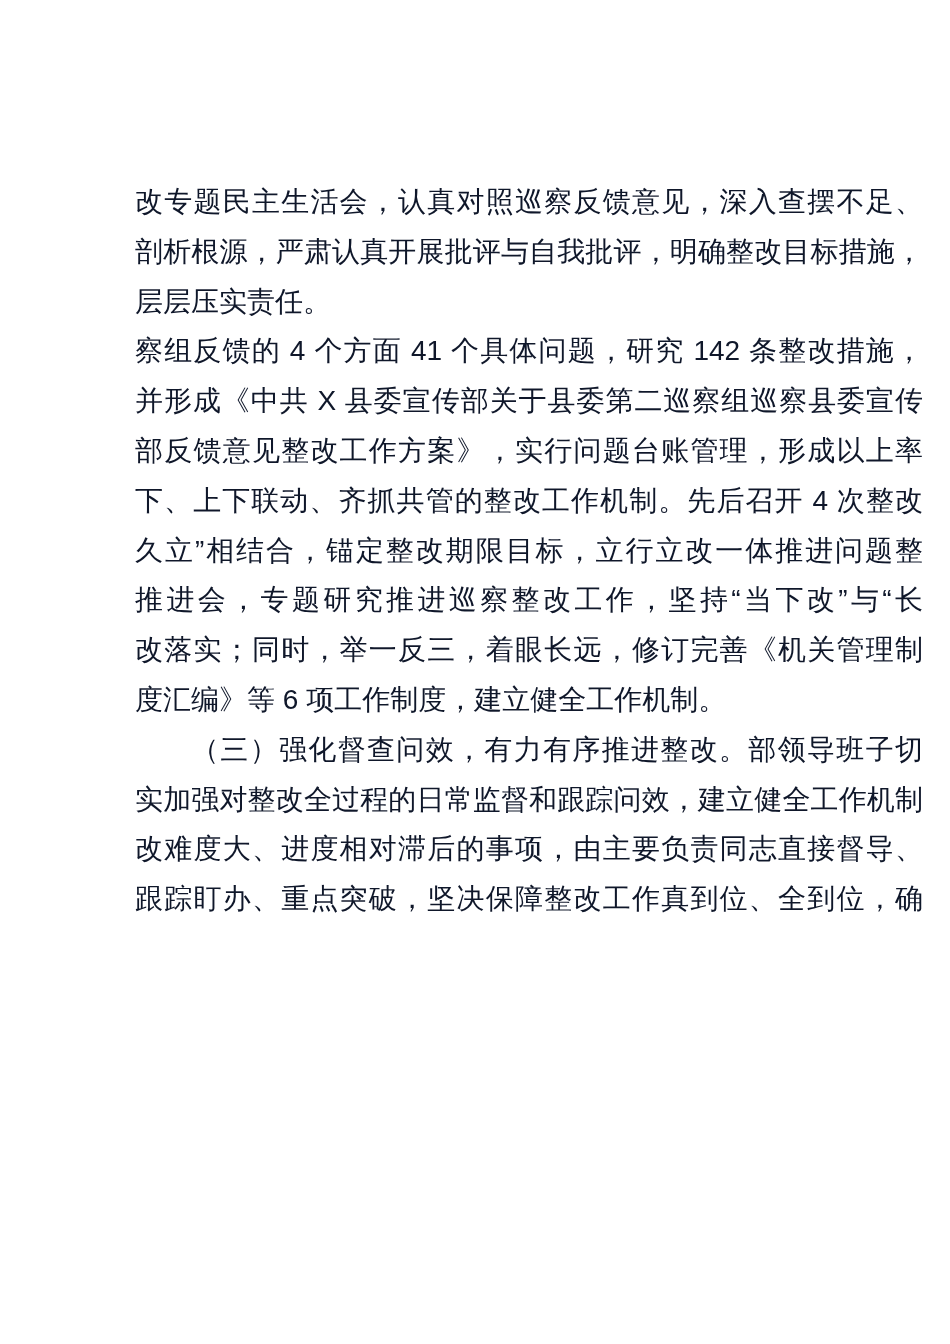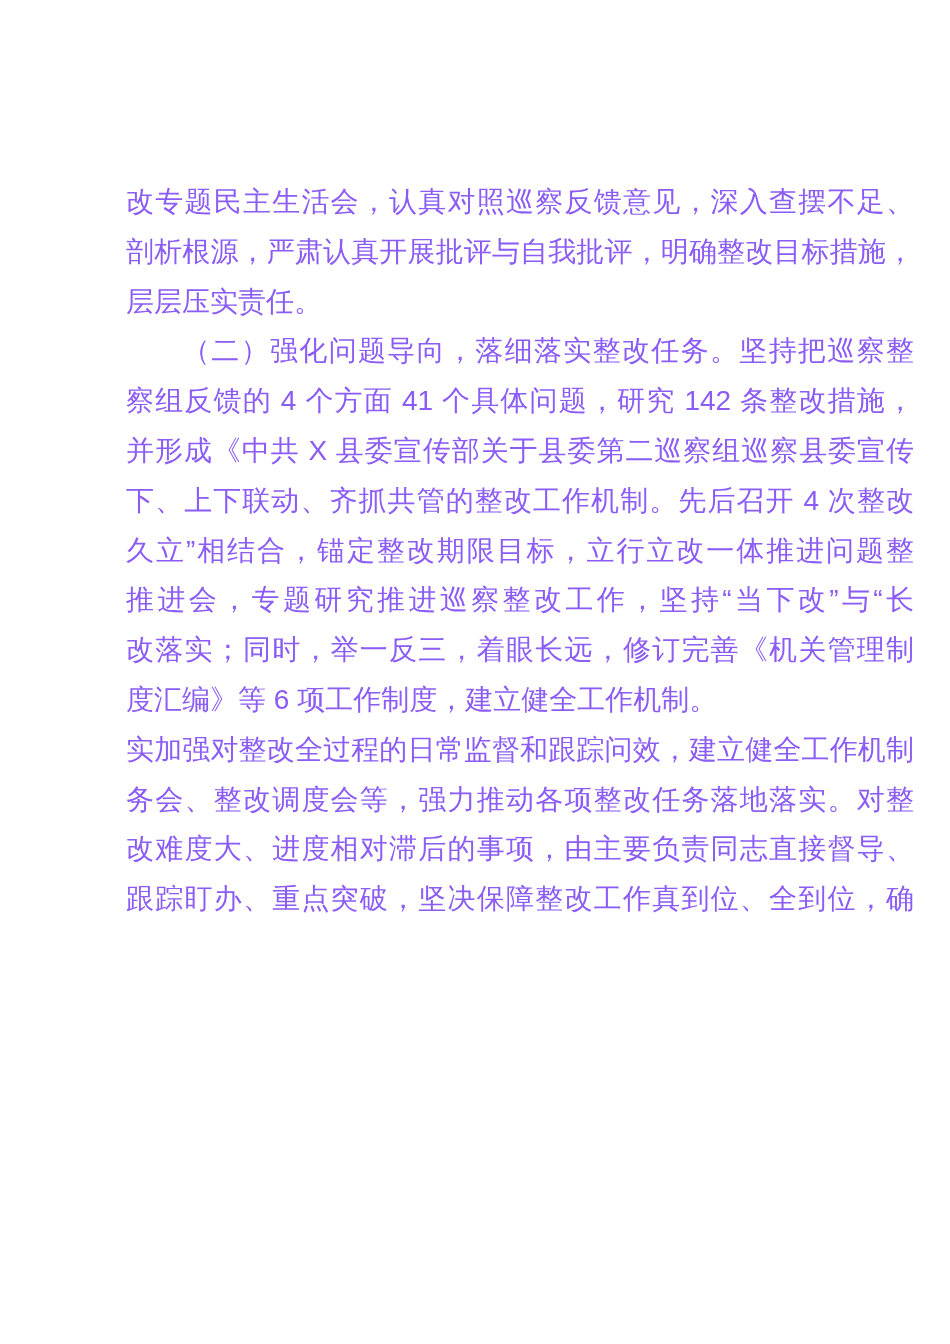--- a/index.html
+++ b/index.html
@@ -10,24 +10,24 @@
   .page {
     position: relative;
     width: 950px;
     height: 1344px;
     background: #ffffff;
     overflow: hidden;
     font-family: "Liberation Sans", sans-serif;
   }
   .text-block {
     position: absolute;
-    left: 126px;
+    left: 135px;
     top: 177px;
     width: 788px;
-    color: #8b5cf6;
+    color: #0f172a;
     font-size: 28px;
     line-height: 49.8px;
     letter-spacing: 0;
   }
   .paragraph {
     margin: 0;
     padding: 0;
   }
   .text-line {
     height: 49.8px;
@@ -48,29 +48,29 @@
 <body>
 
 <div class="page">
   <main class="text-block">
       <div class="paragraph">
         <div class="text-line">改专题民主生活会，认真对照巡察反馈意见，深入查摆不足、</div>
         <div class="text-line">剖析根源，严肃认真开展批评与自我批评，明确整改目标措施，</div>
         <div class="text-line no-fill">层层压实责任。</div>
       </div>
       <div class="paragraph">
-        <div class="text-line indent">（二）强化问题导向，落细落实整改任务。坚持把巡察整</div>
         <div class="text-line">察组反馈的 4 个方面 41 个具体问题，研究 142 条整改措施，</div>
         <div class="text-line">并形成《中共 X 县委宣传部关于县委第二巡察组巡察县委宣传</div>
+        <div class="text-line">部反馈意见整改工作方案》，实行问题台账管理，形成以上率</div>
         <div class="text-line">下、上下联动、齐抓共管的整改工作机制。先后召开 4 次整改</div>
         <div class="text-line">久立”相结合，锚定整改期限目标，立行立改一体推进问题整</div>
         <div class="text-line">推进会，专题研究推进巡察整改工作，坚持“当下改”与“长</div>
         <div class="text-line">改落实；同时，举一反三，着眼长远，修订完善《机关管理制</div>
         <div class="text-line no-fill">度汇编》等 6 项工作制度，建立健全工作机制。</div>
       </div>
       <div class="paragraph">
+        <div class="text-line indent">（三）强化督查问效，有力有序推进整改。部领导班子切</div>
         <div class="text-line">实加强对整改全过程的日常监督和跟踪问效，建立健全工作机制</div>
-        <div class="text-line">务会、整改调度会等，强力推动各项整改任务落地落实。对整</div>
         <div class="text-line">改难度大、进度相对滞后的事项，由主要负责同志直接督导、</div>
         <div class="text-line">跟踪盯办、重点突破，坚决保障整改工作真到位、全到位，确</div>
       </div>
     </main>
 </div>
 
 </body></html>

